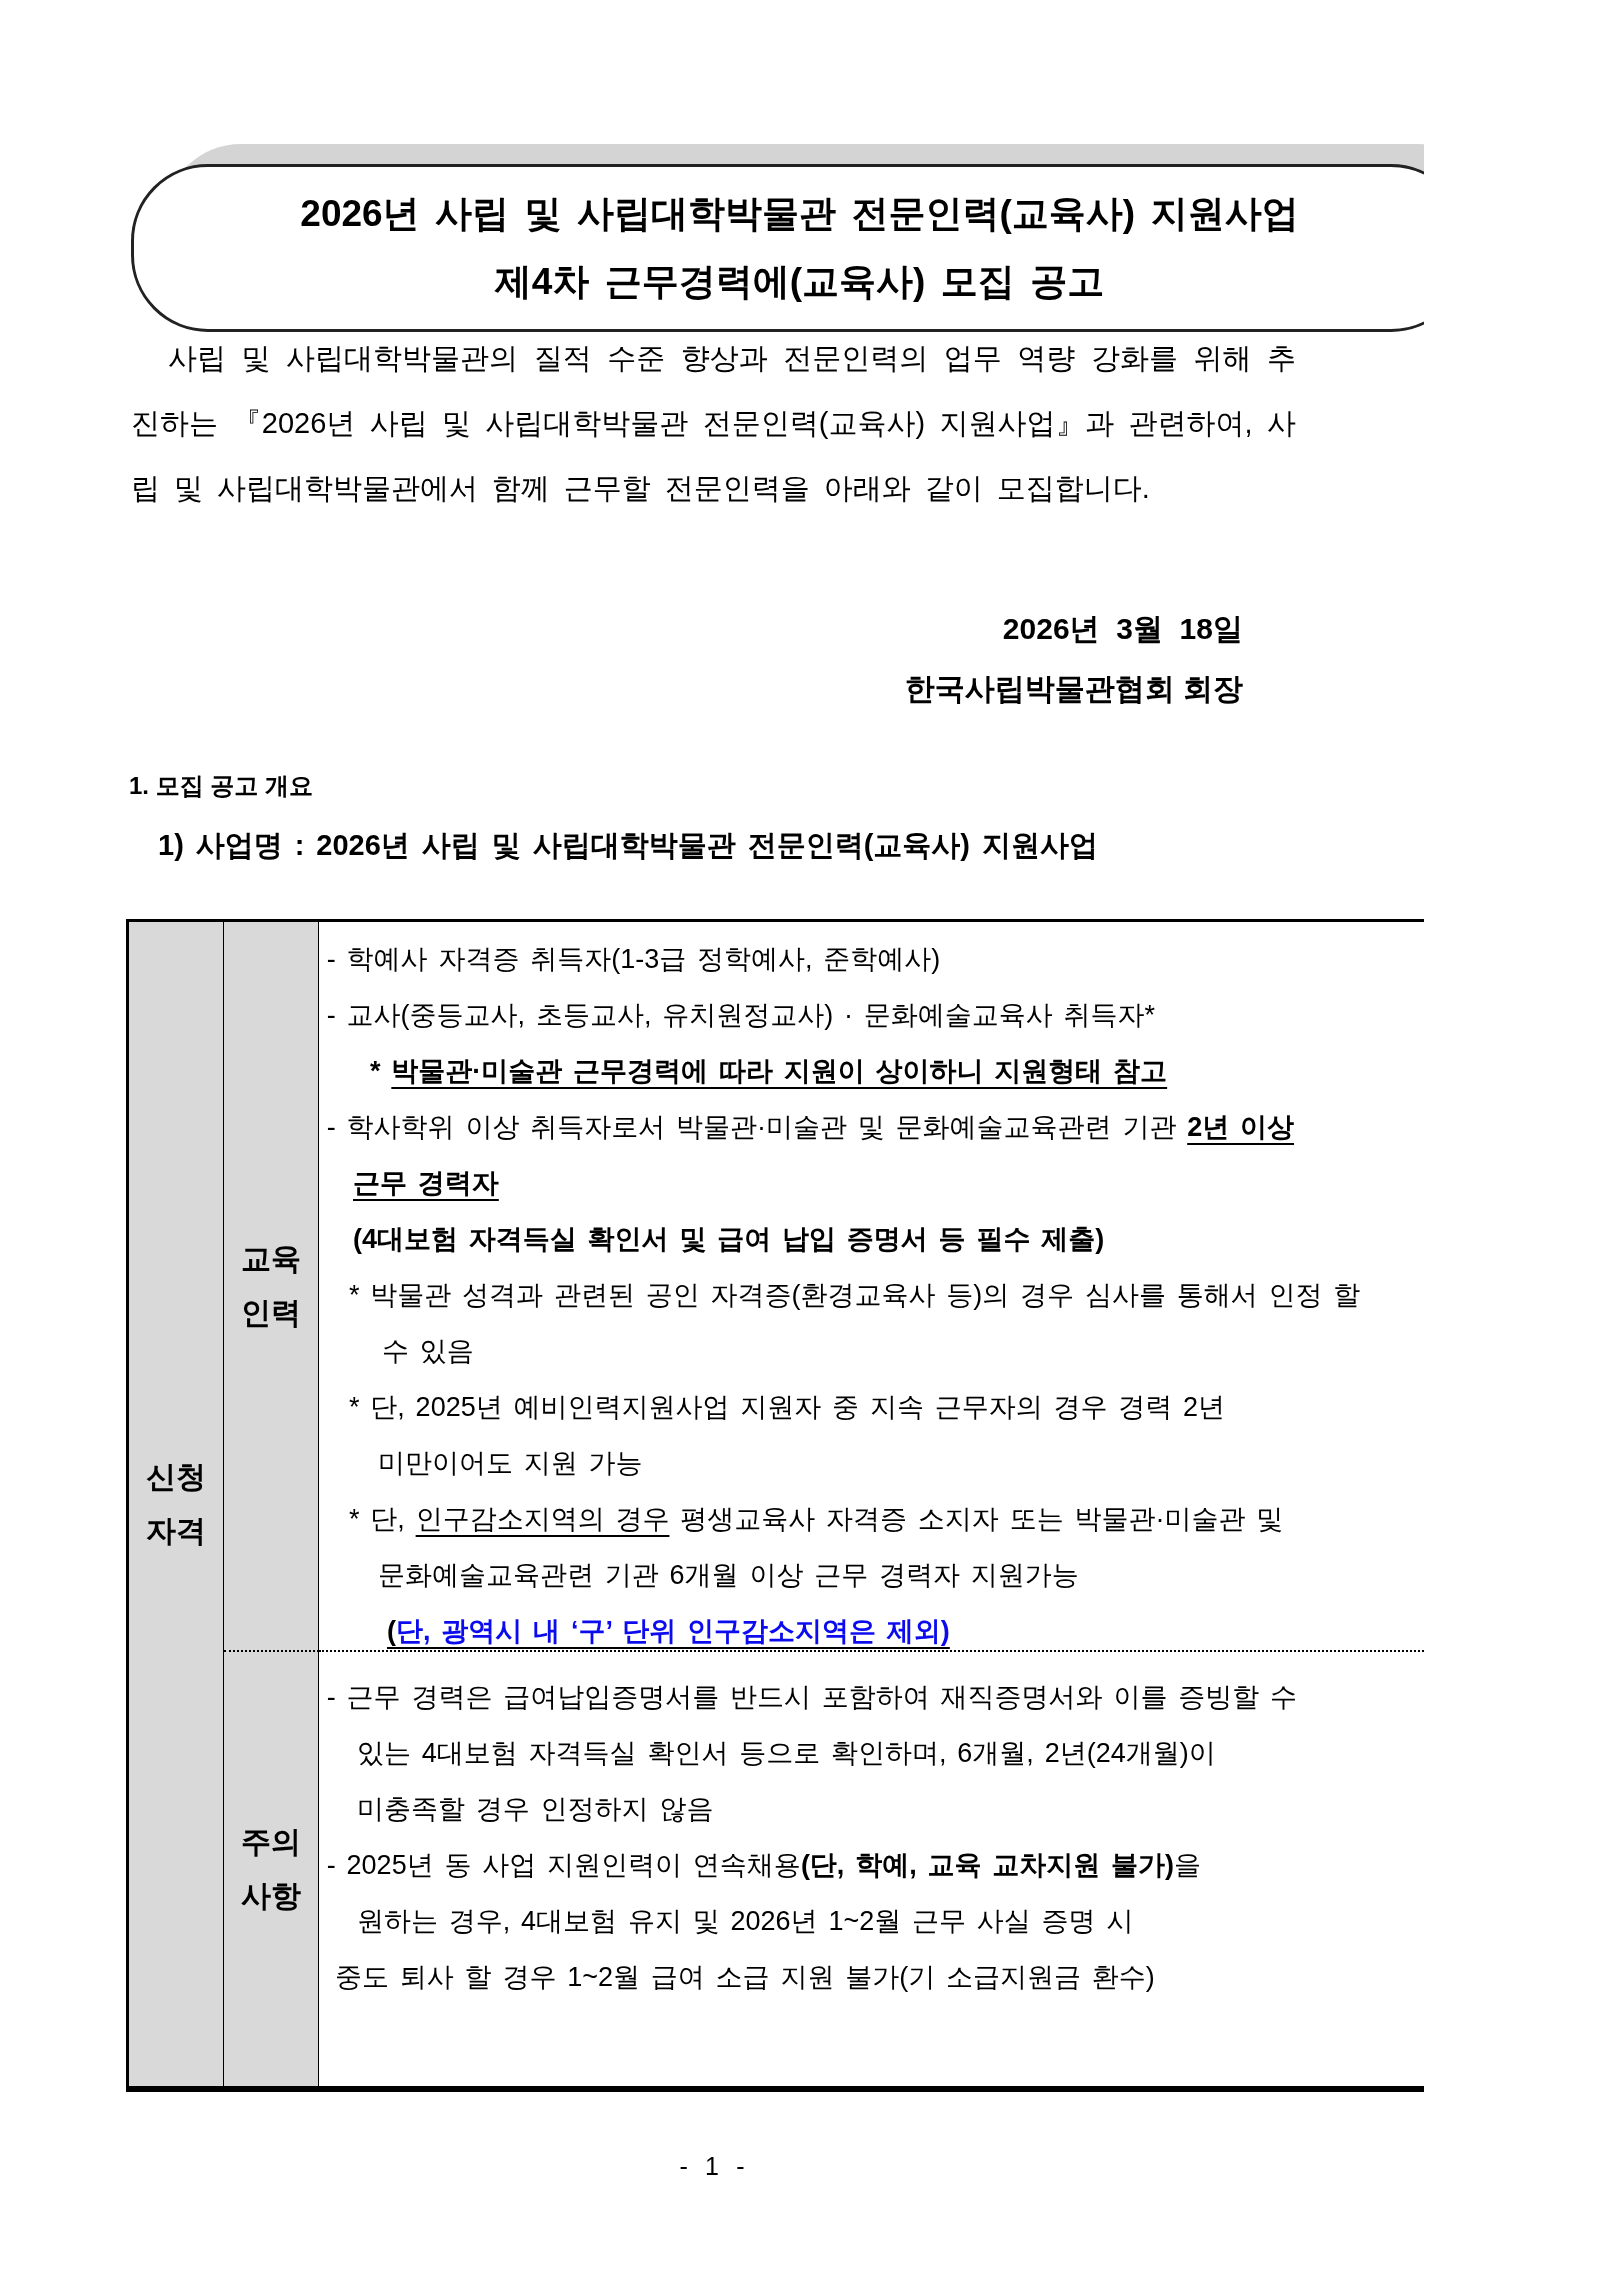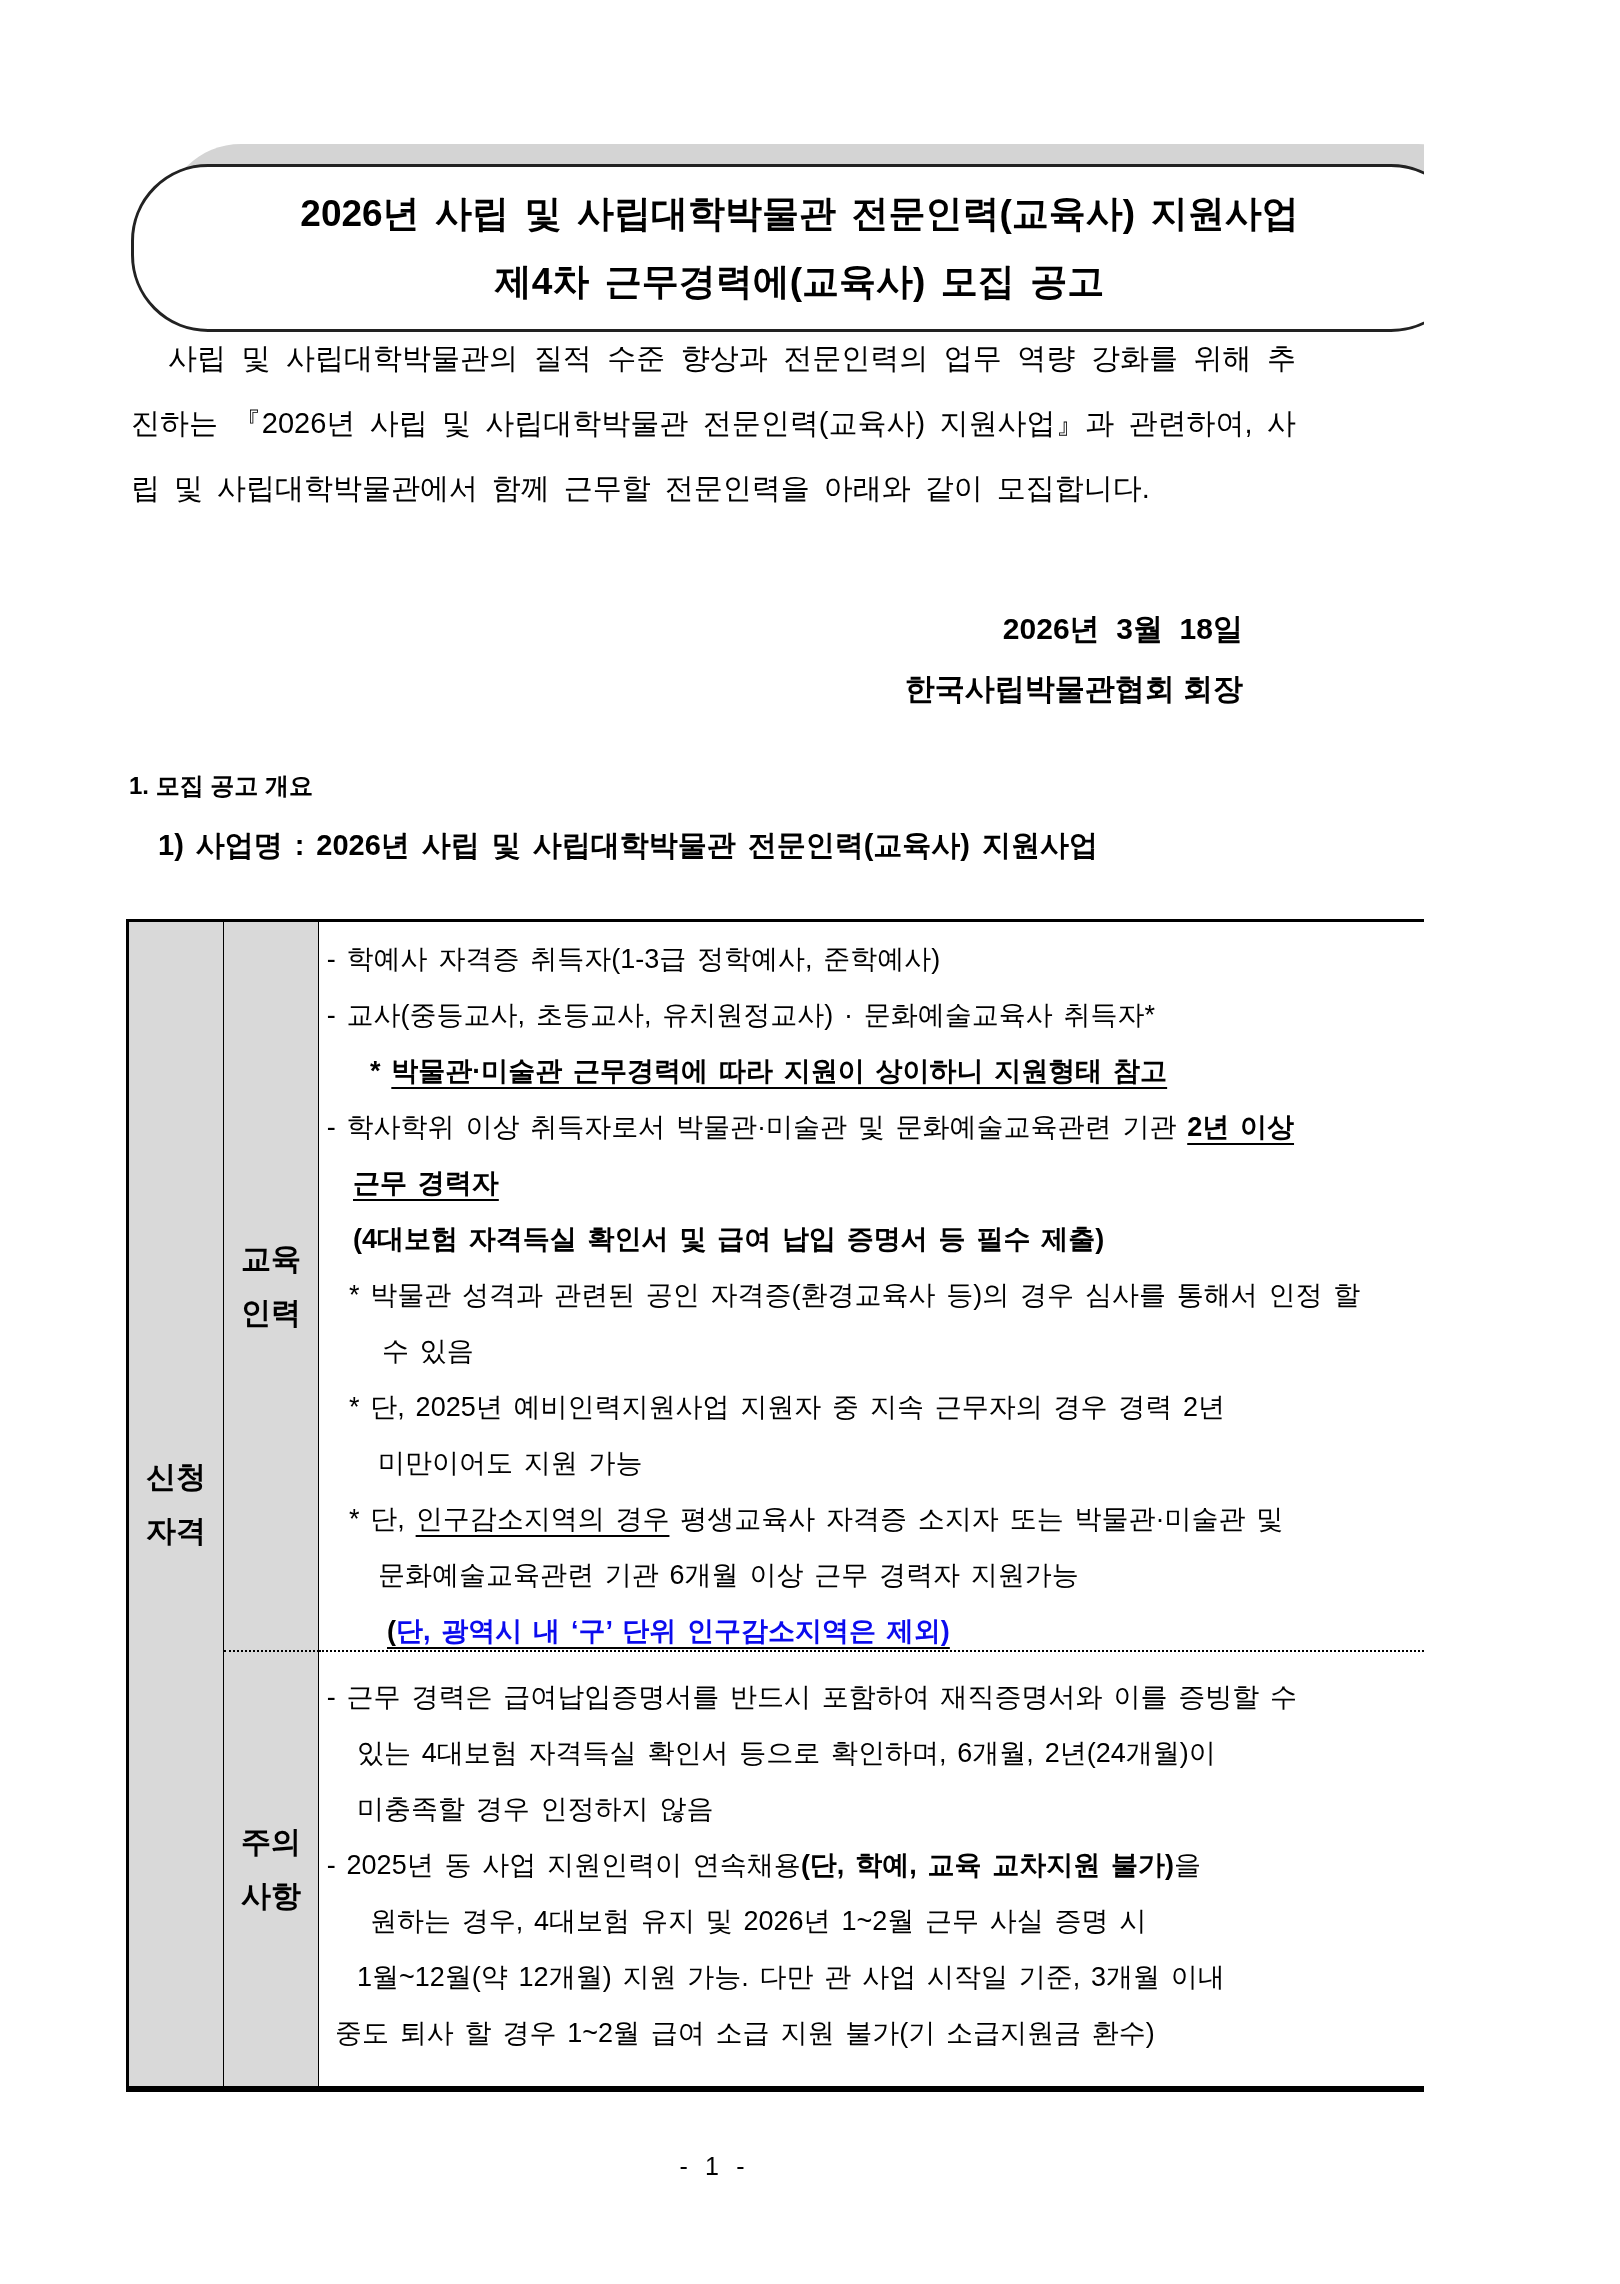--- a/index.html
+++ b/index.html
@@ -102,22 +102,21 @@
       </div>
     <div class="cell labelcell col2 r2">
       <div>주의</div>
       <div>사항</div>
     </div>
     <div class="cell content r2">
         <div class="tline" style="padding-left: 7.8px;"><span>- 근무 경력은 급여납입증명서를 반드시 포함하여 재직증명서와 이를 증빙할 수</span></div>
         <div class="tline" style="padding-left: 38px;"><span>있는 4대보험 자격득실 확인서 등으로 확인하며, 6개월, 2년(24개월)이</span></div>
         <div class="tline" style="padding-left: 38px;"><span>미충족할 경우 인정하지 않음</span></div>
         <div class="tline" style="padding-left: 7.8px;"><span>- 2025년 동 사업 지원인력이 연속채용</span><span class="b">(단, 학예, 교육 교차지원 불가)</span><span>을</span></div>
-        <div class="tline" style="padding-left: 51px;"><span>원하는 경우, 4대보험 유지 및 2026년 1~2월 근무 사실 증명 시</span></div>
-        <div class="tline" style="padding-left: 38px;"><span>1월~12월(약 12개월) 지원 가능. 다만 관 사업 시작일 기준, 3개월 이내</span></div>
+        <div class="tline" style="padding-left: 38px;"><span>원하는 경우, 4대보험 유지 및 2026년 1~2월 근무 사실 증명 시</span></div>
         <div class="tline" style="padding-left: 16px;"><span>중도 퇴사 할 경우 1~2월 급여 소급 지원 불가(기 소급지원금 환수)</span></div>
       </div>
   </div>
 
   <div class="footer">- 1 -</div>
 
 </div>
 
 
 </body></html>

